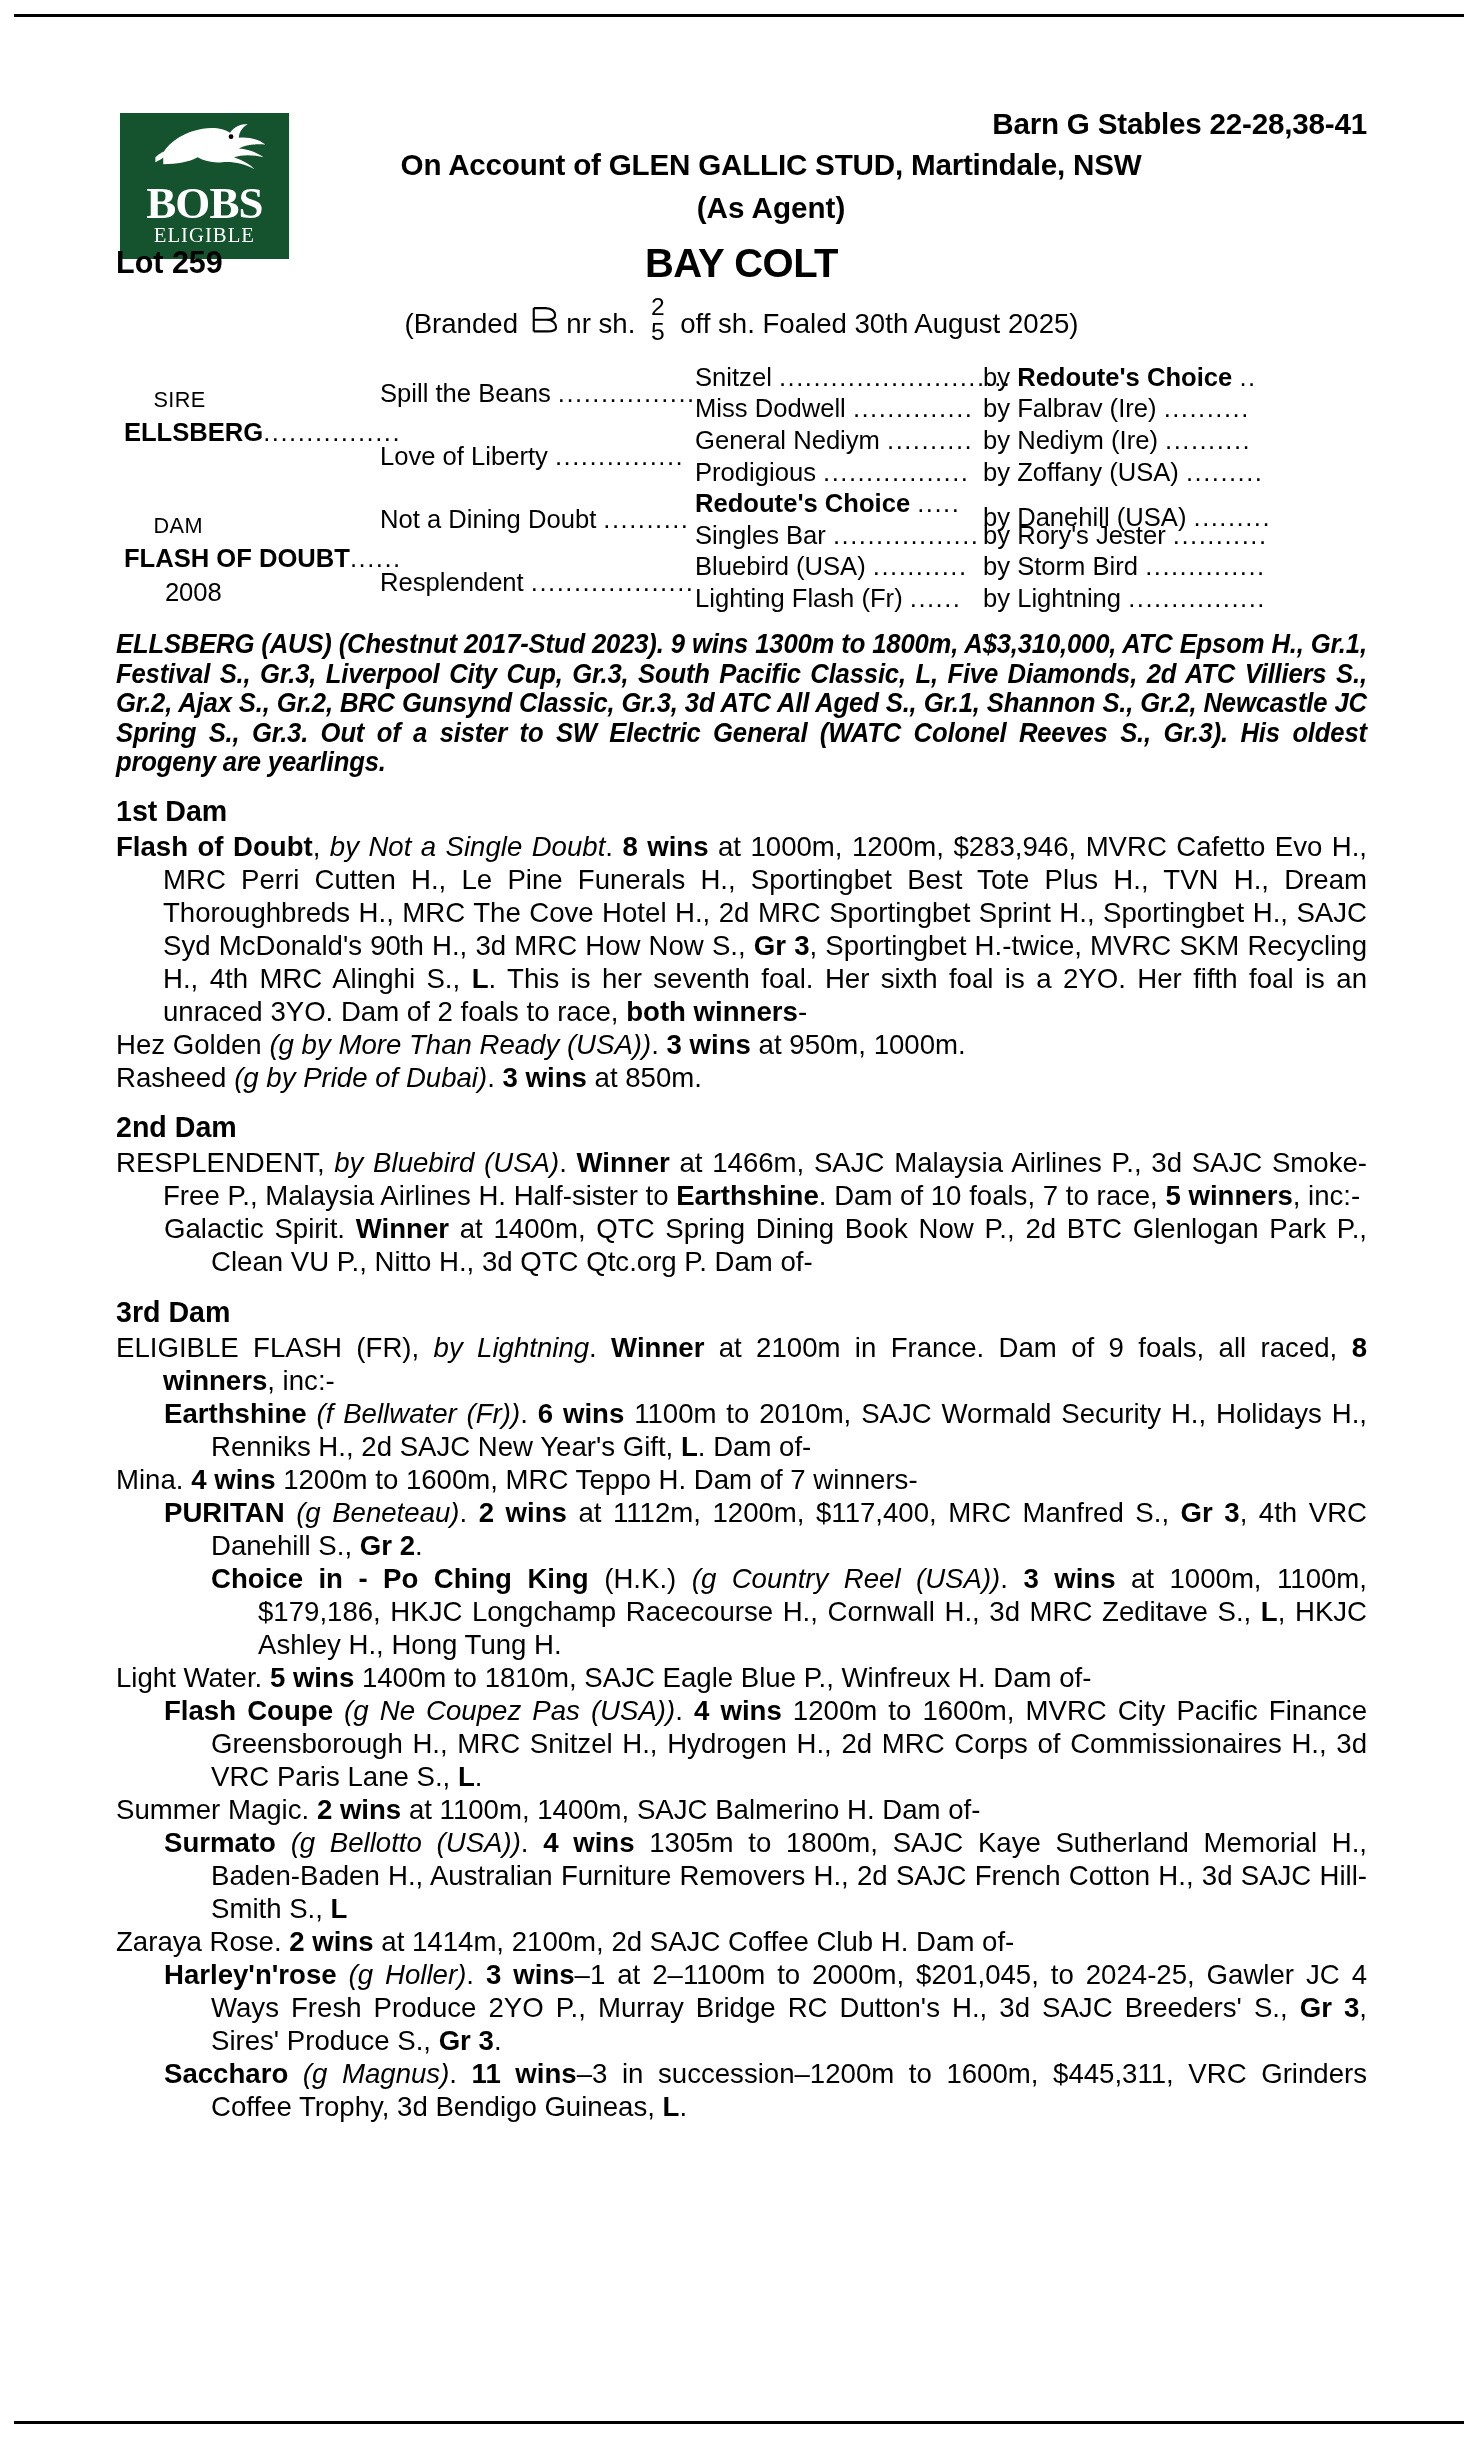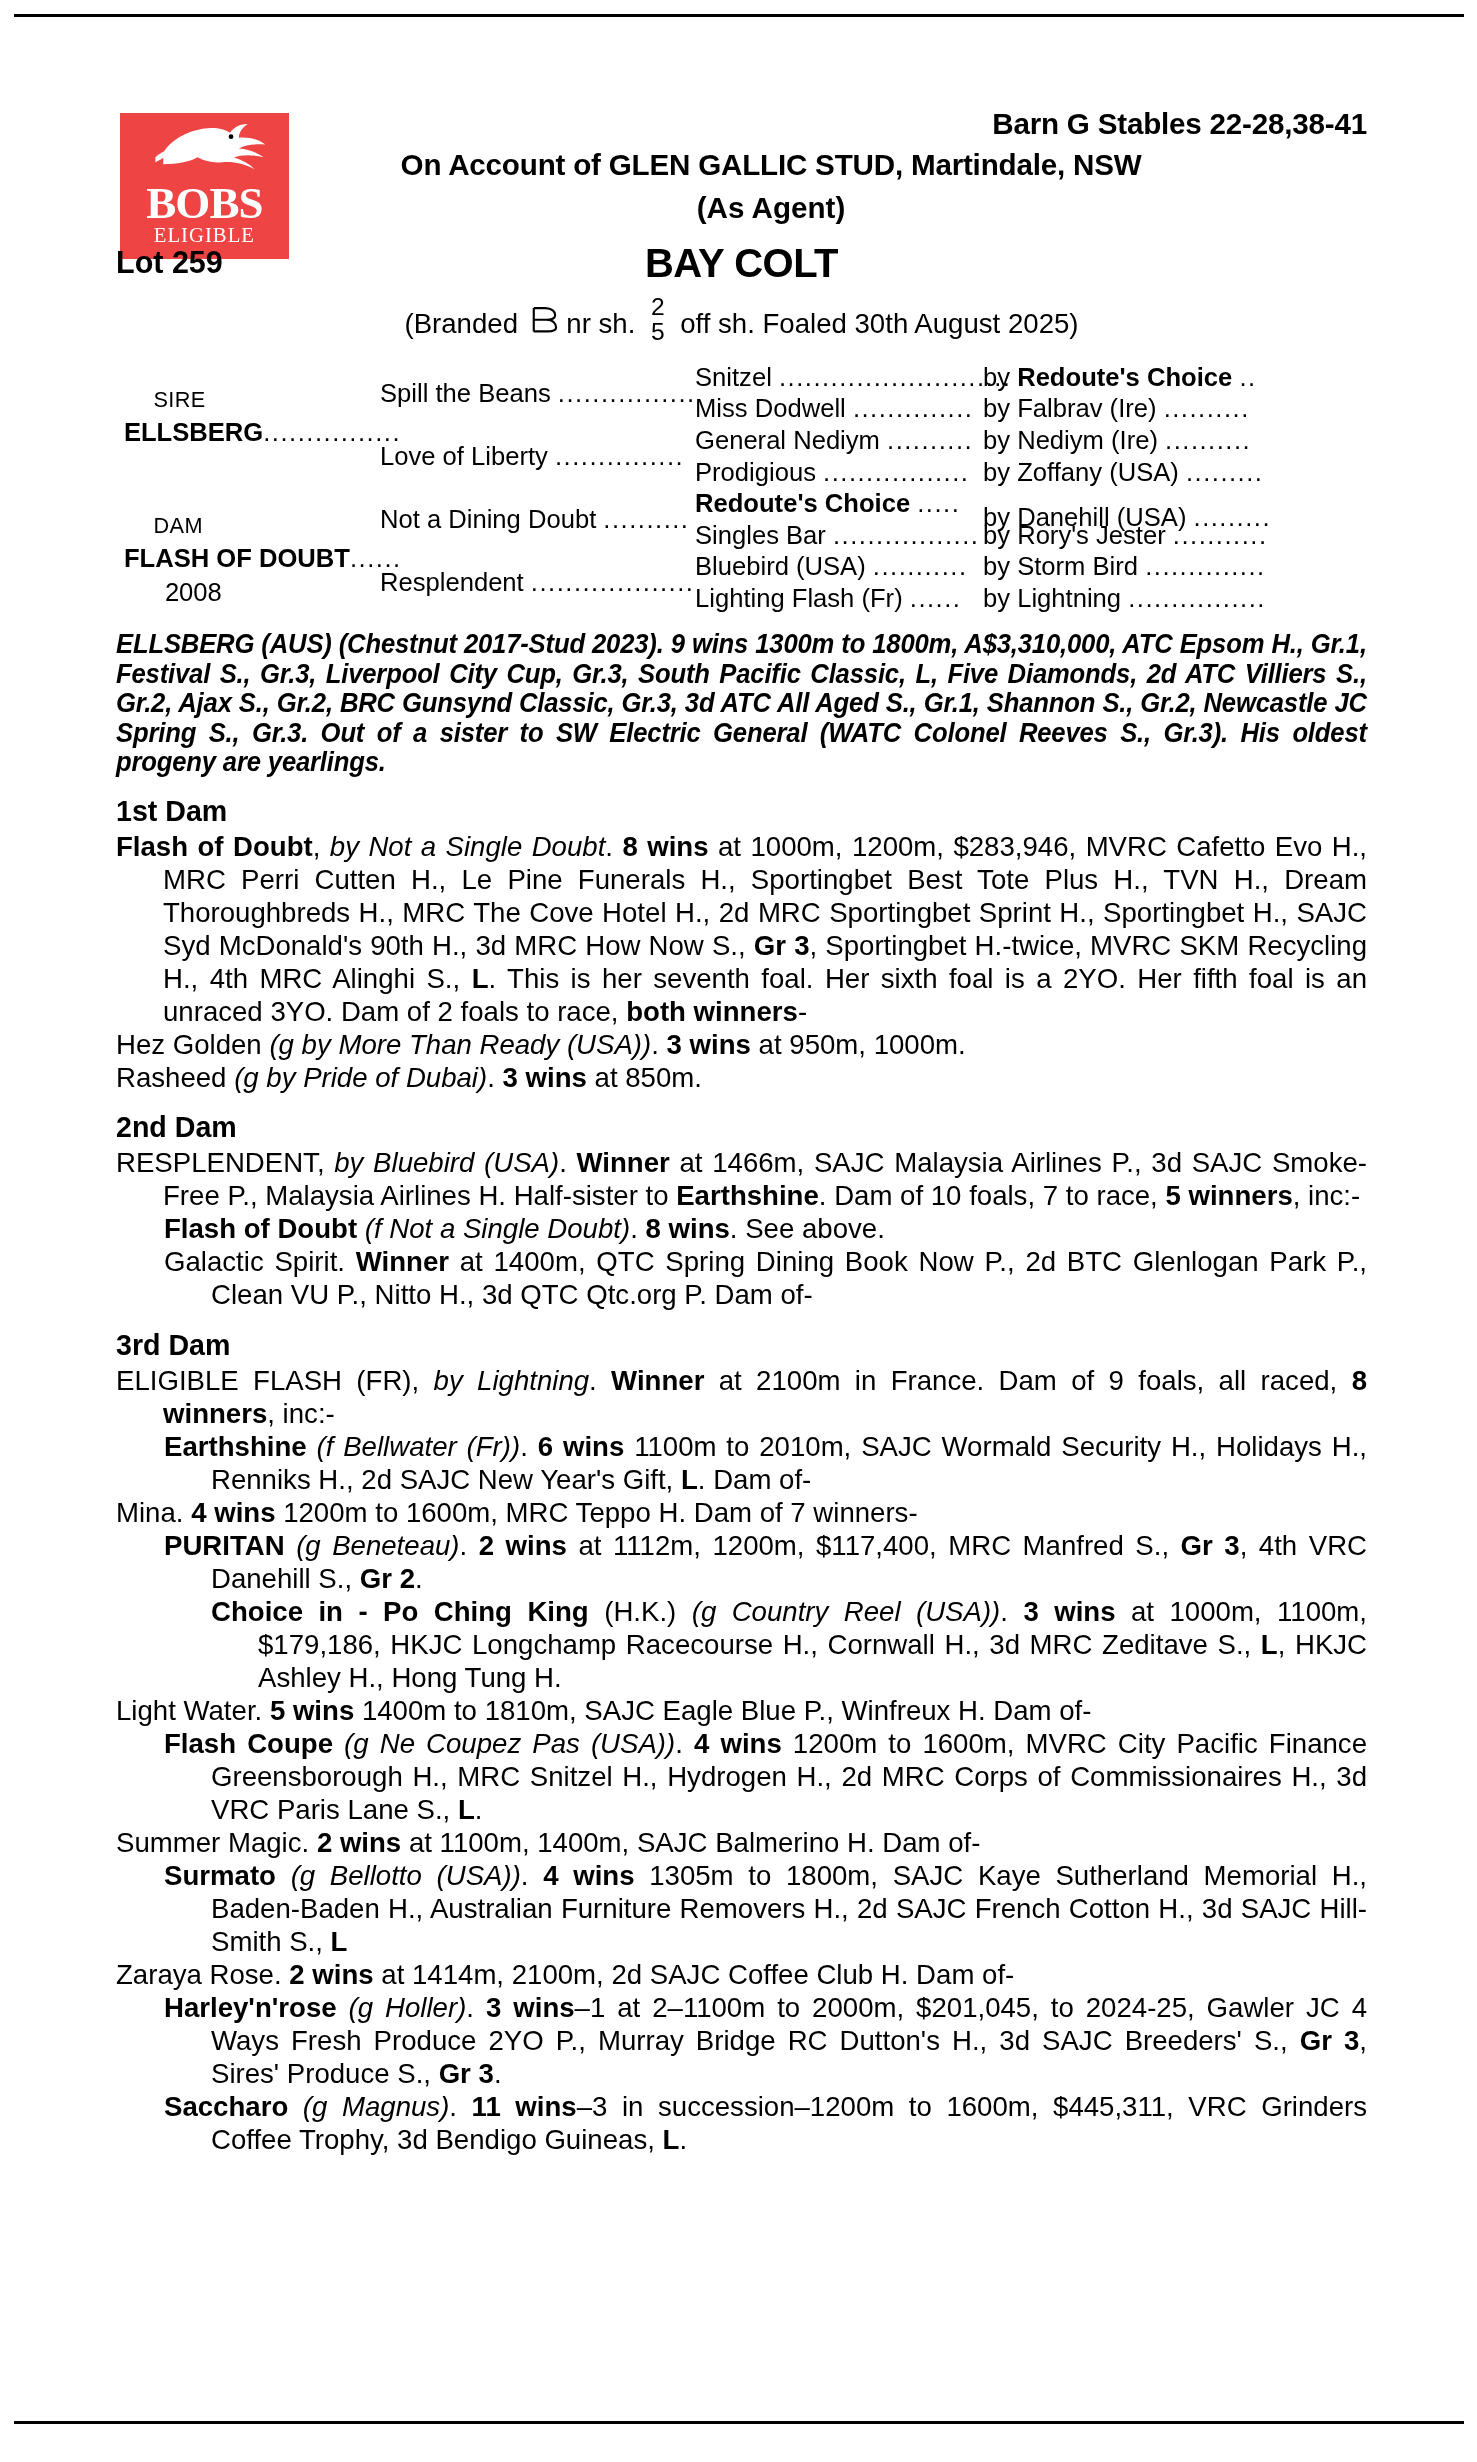--- a/index.html
+++ b/index.html
@@ -43,21 +43,21 @@
   .header-block {
     position: relative;
     height: 146px;
   }
   .bobs-logo {
     position: absolute;
     left: 3.9px;
     top: 13.8px;
     width: 169px;
     height: 146px;
-    background: #ef4444;
+    background: #14532d;
     color: #fff;
     text-align: center;
     overflow: hidden;
   }
   .bobs-horse {
     width: 169px;
     height: 71px;
     display: block;
   }
   .bobs-word {
@@ -316,21 +316,20 @@
     <div id="sections-root">
         <div class="section">
           <div class="section-head">1st Dam</div>
           <p class="entry hang-1"><b>Flash of Doubt</b><span>, </span><i>by Not a Single Doubt</i><span>. </span><b>8 wins</b><span> at 1000m, 1200m, $283,946, MVRC Cafetto Evo H., MRC Perri Cutten H., Le Pine Funerals H., Sportingbet Best Tote Plus H., TVN H., Dream Thoroughbreds H., MRC The Cove Hotel H., 2d MRC Sportingbet Sprint H., Sportingbet H., SAJC Syd McDonald's 90th H., 3d MRC How Now S., </span><b>Gr 3</b><span>, Sportingbet H.-twice, MVRC SKM Recycling H., 4th MRC Alinghi S., </span><b>L</b><span>. This is her seventh foal. Her sixth foal is a 2YO. Her fifth foal is an unraced 3YO. Dam of 2 foals to race, </span><b>both winners</b><span>-</span></p>
           <p class="entry hang-0b"><span>Hez Golden </span><i>(g by More Than Ready (USA))</i><span>. </span><b>3 wins</b><span> at 950m, 1000m.</span></p>
           <p class="entry hang-0b"><span>Rasheed </span><i>(g by Pride of Dubai)</i><span>. </span><b>3 wins</b><span> at 850m.</span></p>
         </div>
         <div class="section">
           <div class="section-head">2nd Dam</div>
           <p class="entry hang-1"><span>RESPLENDENT, </span><i>by Bluebird (USA)</i><span>. </span><b>Winner</b><span> at 1466m, SAJC Malaysia Airlines P., 3d SAJC Smoke-Free P., Malaysia Airlines H. Half-sister to </span><b>Earthshine</b><span>. Dam of 10 foals, 7 to race, </span><b>5 winners</b><span>, inc:-</span></p>
-          <p class="entry hang-2"><b>Flash of Doubt</b><span> </span><i>(f Not a Single Doubt)</i><span>. </span><b>8 wins</b><span>. See above.</span></p>
           <p class="entry hang-2"><span>Galactic Spirit. </span><b>Winner</b><span> at 1400m, QTC Spring Dining Book Now P., 2d BTC Glenlogan Park P., Clean VU P., Nitto H., 3d QTC Qtc.org P. Dam of-</span></p>
         </div>
         <div class="section">
           <div class="section-head">3rd Dam</div>
           <p class="entry hang-1"><span>ELIGIBLE FLASH (FR), </span><i>by Lightning</i><span>. </span><b>Winner</b><span> at 2100m in France. Dam of 9 foals, all raced, </span><b>8 winners</b><span>, inc:-</span></p>
           <p class="entry hang-2"><b>Earthshine</b><span> </span><i>(f Bellwater (Fr))</i><span>. </span><b>6 wins</b><span> 1100m to 2010m, SAJC Wormald Security H., Holidays H., Renniks H., 2d SAJC New Year's Gift, </span><b>L</b><span>. Dam of-</span></p>
           <p class="entry hang-0b"><span>Mina. </span><b>4 wins</b><span> 1200m to 1600m, MRC Teppo H. Dam of 7 winners-</span></p>
           <p class="entry hang-2"><b>PURITAN</b><span> </span><i>(g Beneteau)</i><span>. </span><b>2 wins</b><span> at 1112m, 1200m, $117,400, MRC Manfred S., </span><b>Gr 3</b><span>, 4th VRC Danehill S., </span><b>Gr 2</b><span>.</span></p>
           <p class="entry hang-3"><b>Choice in - Po Ching King</b><span> (H.K.) </span><i>(g Country Reel (USA))</i><span>. </span><b>3 wins</b><span> at 1000m, 1100m, $179,186, HKJC Longchamp Racecourse H., Cornwall H., 3d MRC Zeditave S., </span><b>L</b><span>, HKJC Ashley H., Hong Tung H.</span></p>
           <p class="entry hang-0b"><span>Light Water. </span><b>5 wins</b><span> 1400m to 1810m, SAJC Eagle Blue P., Winfreux H. Dam of-</span></p>

